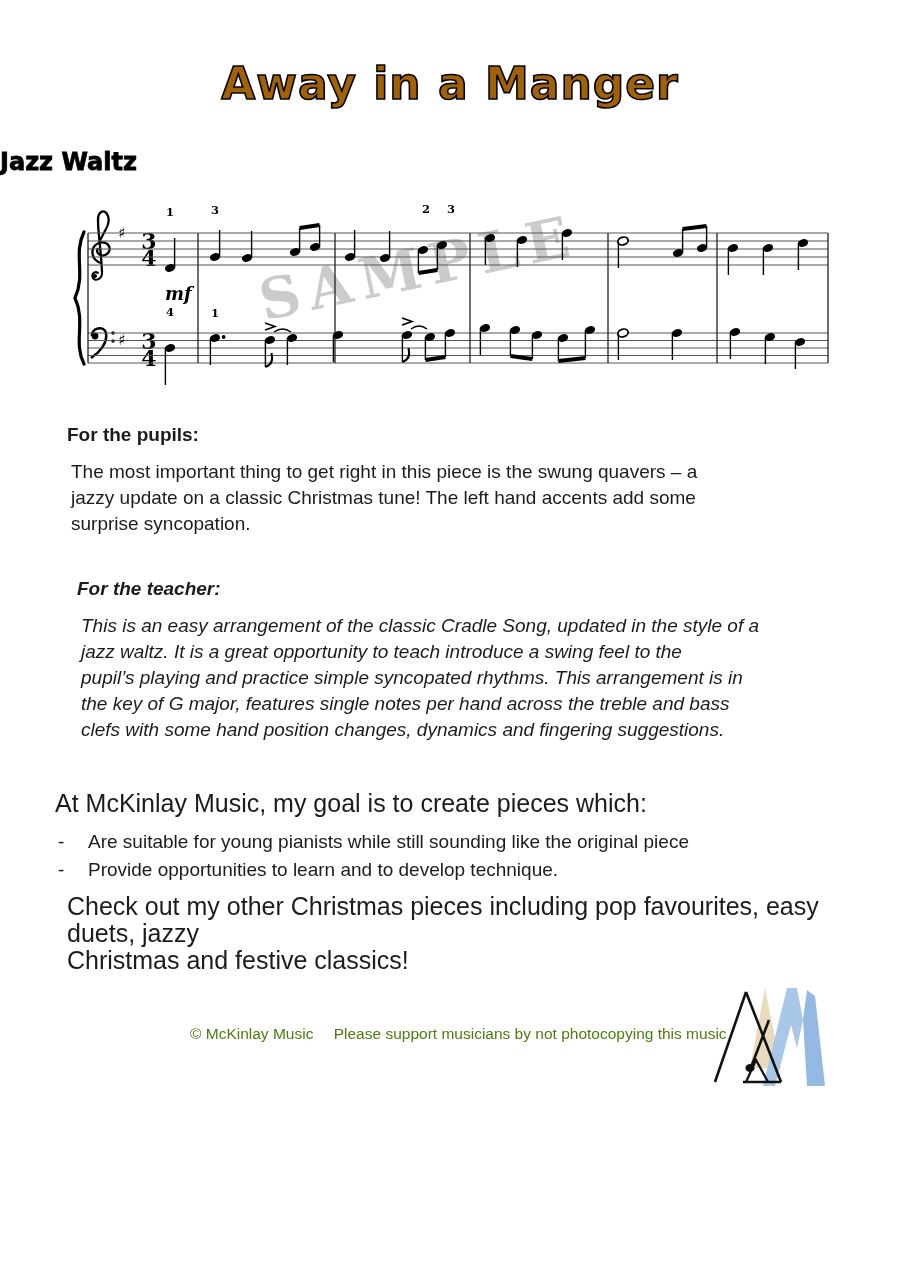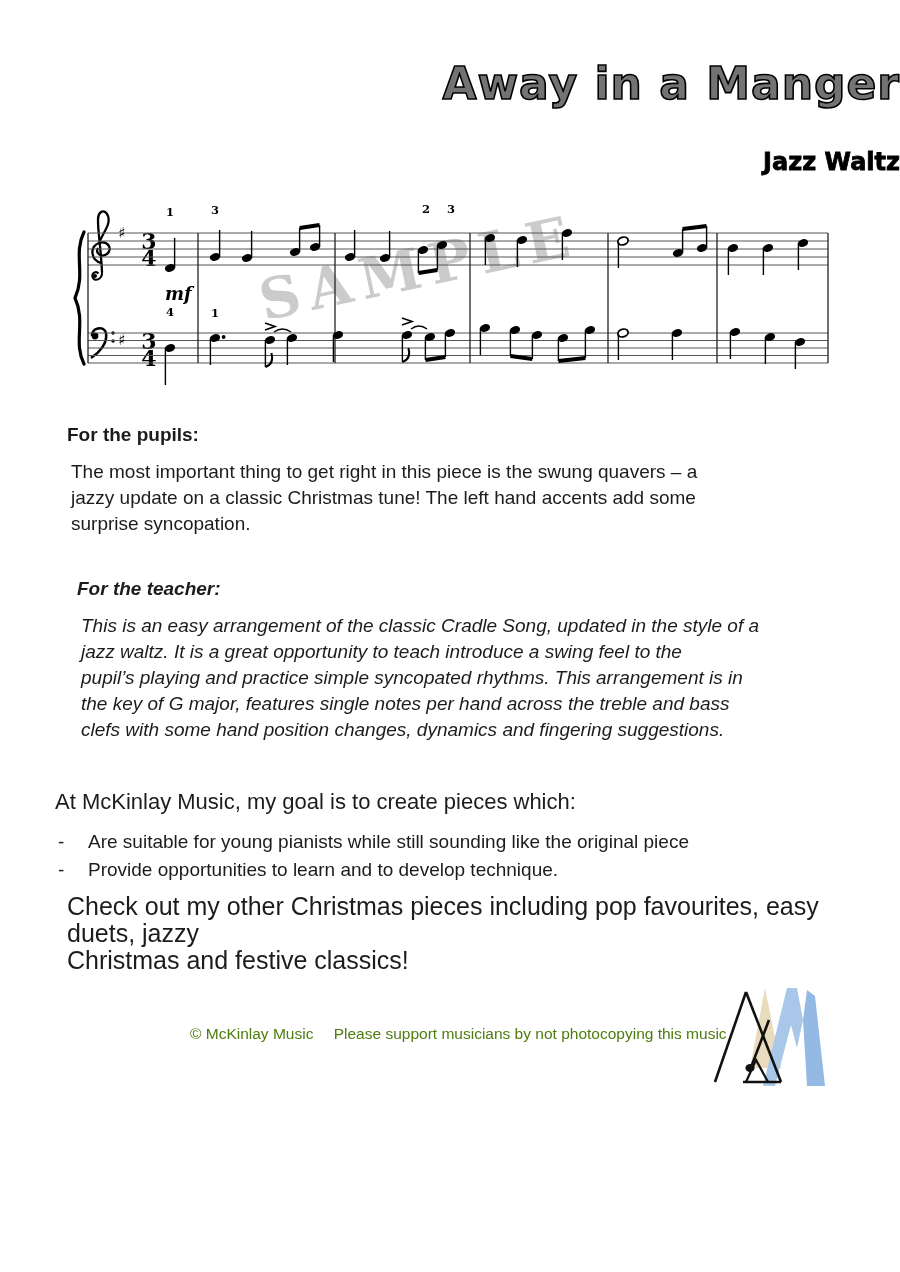--- a/index.html
+++ b/index.html
@@ -1,33 +1,33 @@
 <!DOCTYPE html>
 <html><head>
 <meta charset="utf-8">
 <style>
   html,body{margin:0;padding:0;background:#888;}
   .page{position:relative;width:900px;height:1272px;background:#ffffff;margin:0 auto;
         font-family:"Liberation Sans",sans-serif;color:#1c1c1c;overflow:hidden;}
-  .title{position:absolute;top:58px;left:0;width:100%;text-align:right;
+  .title{position:absolute;top:58px;left:0;width:100%;text-align:center;
          font-family:"DejaVu Sans",sans-serif;font-weight:800;font-size:44px;
-         letter-spacing:1px;color:#737373;-webkit-text-stroke:1.6px #000;}
-  .subtitle{position:absolute;top:148px;left:0;width:100%;text-align:right;
+         letter-spacing:1px;color:#a16207;-webkit-text-stroke:1.6px #000;}
+  .subtitle{position:absolute;top:148px;left:0;width:100%;text-align:left;
             font-family:"DejaVu Sans",sans-serif;font-weight:800;font-size:24px;
             color:#000;-webkit-text-stroke:0.8px #000;}
   .staff-wrap{position:absolute;left:70px;top:202px;width:770px;height:192px;}
   .staff-wrap svg.score{position:relative;z-index:1;}
   .watermark{position:absolute;left:190px;top:66px;z-index:0;
              font-family:"DejaVu Serif",serif;font-weight:900;font-size:56px;
              letter-spacing:9px;color:#c7c7c7;transform:rotate(-12deg);
              transform-origin:left center;opacity:.92;}
   .section{position:absolute;}
   .sec-heading{font-weight:bold;font-size:19px;margin:0 0 13px 0;}
   .sec-body{font-size:19px;line-height:26px;margin:4px;white-space:pre-line;}
-  .goals-intro{position:absolute;left:55px;top:789px;font-size:22px;}
+  .goals-intro{position:absolute;left:55px;top:789px;font-size:25px;}
   .bullets{position:absolute;left:58px;top:828px;font-size:19px;line-height:27.5px;}
   .bullet-row{display:flex;}
   .bullet-marker{width:30px;flex:0 0 30px;}
   .outro{position:absolute;left:67px;top:893px;width:790px;font-size:25px;
          line-height:27px;white-space:pre-line;}
   .footer-text{position:absolute;left:190px;top:1025px;font-size:15.5px;color:#4d7c0f;}
   .footer-text .gap{display:inline-block;width:16px;}
   .logo{position:absolute;left:703px;top:980px;width:124px;height:114px;}
 </style>
 </head>

